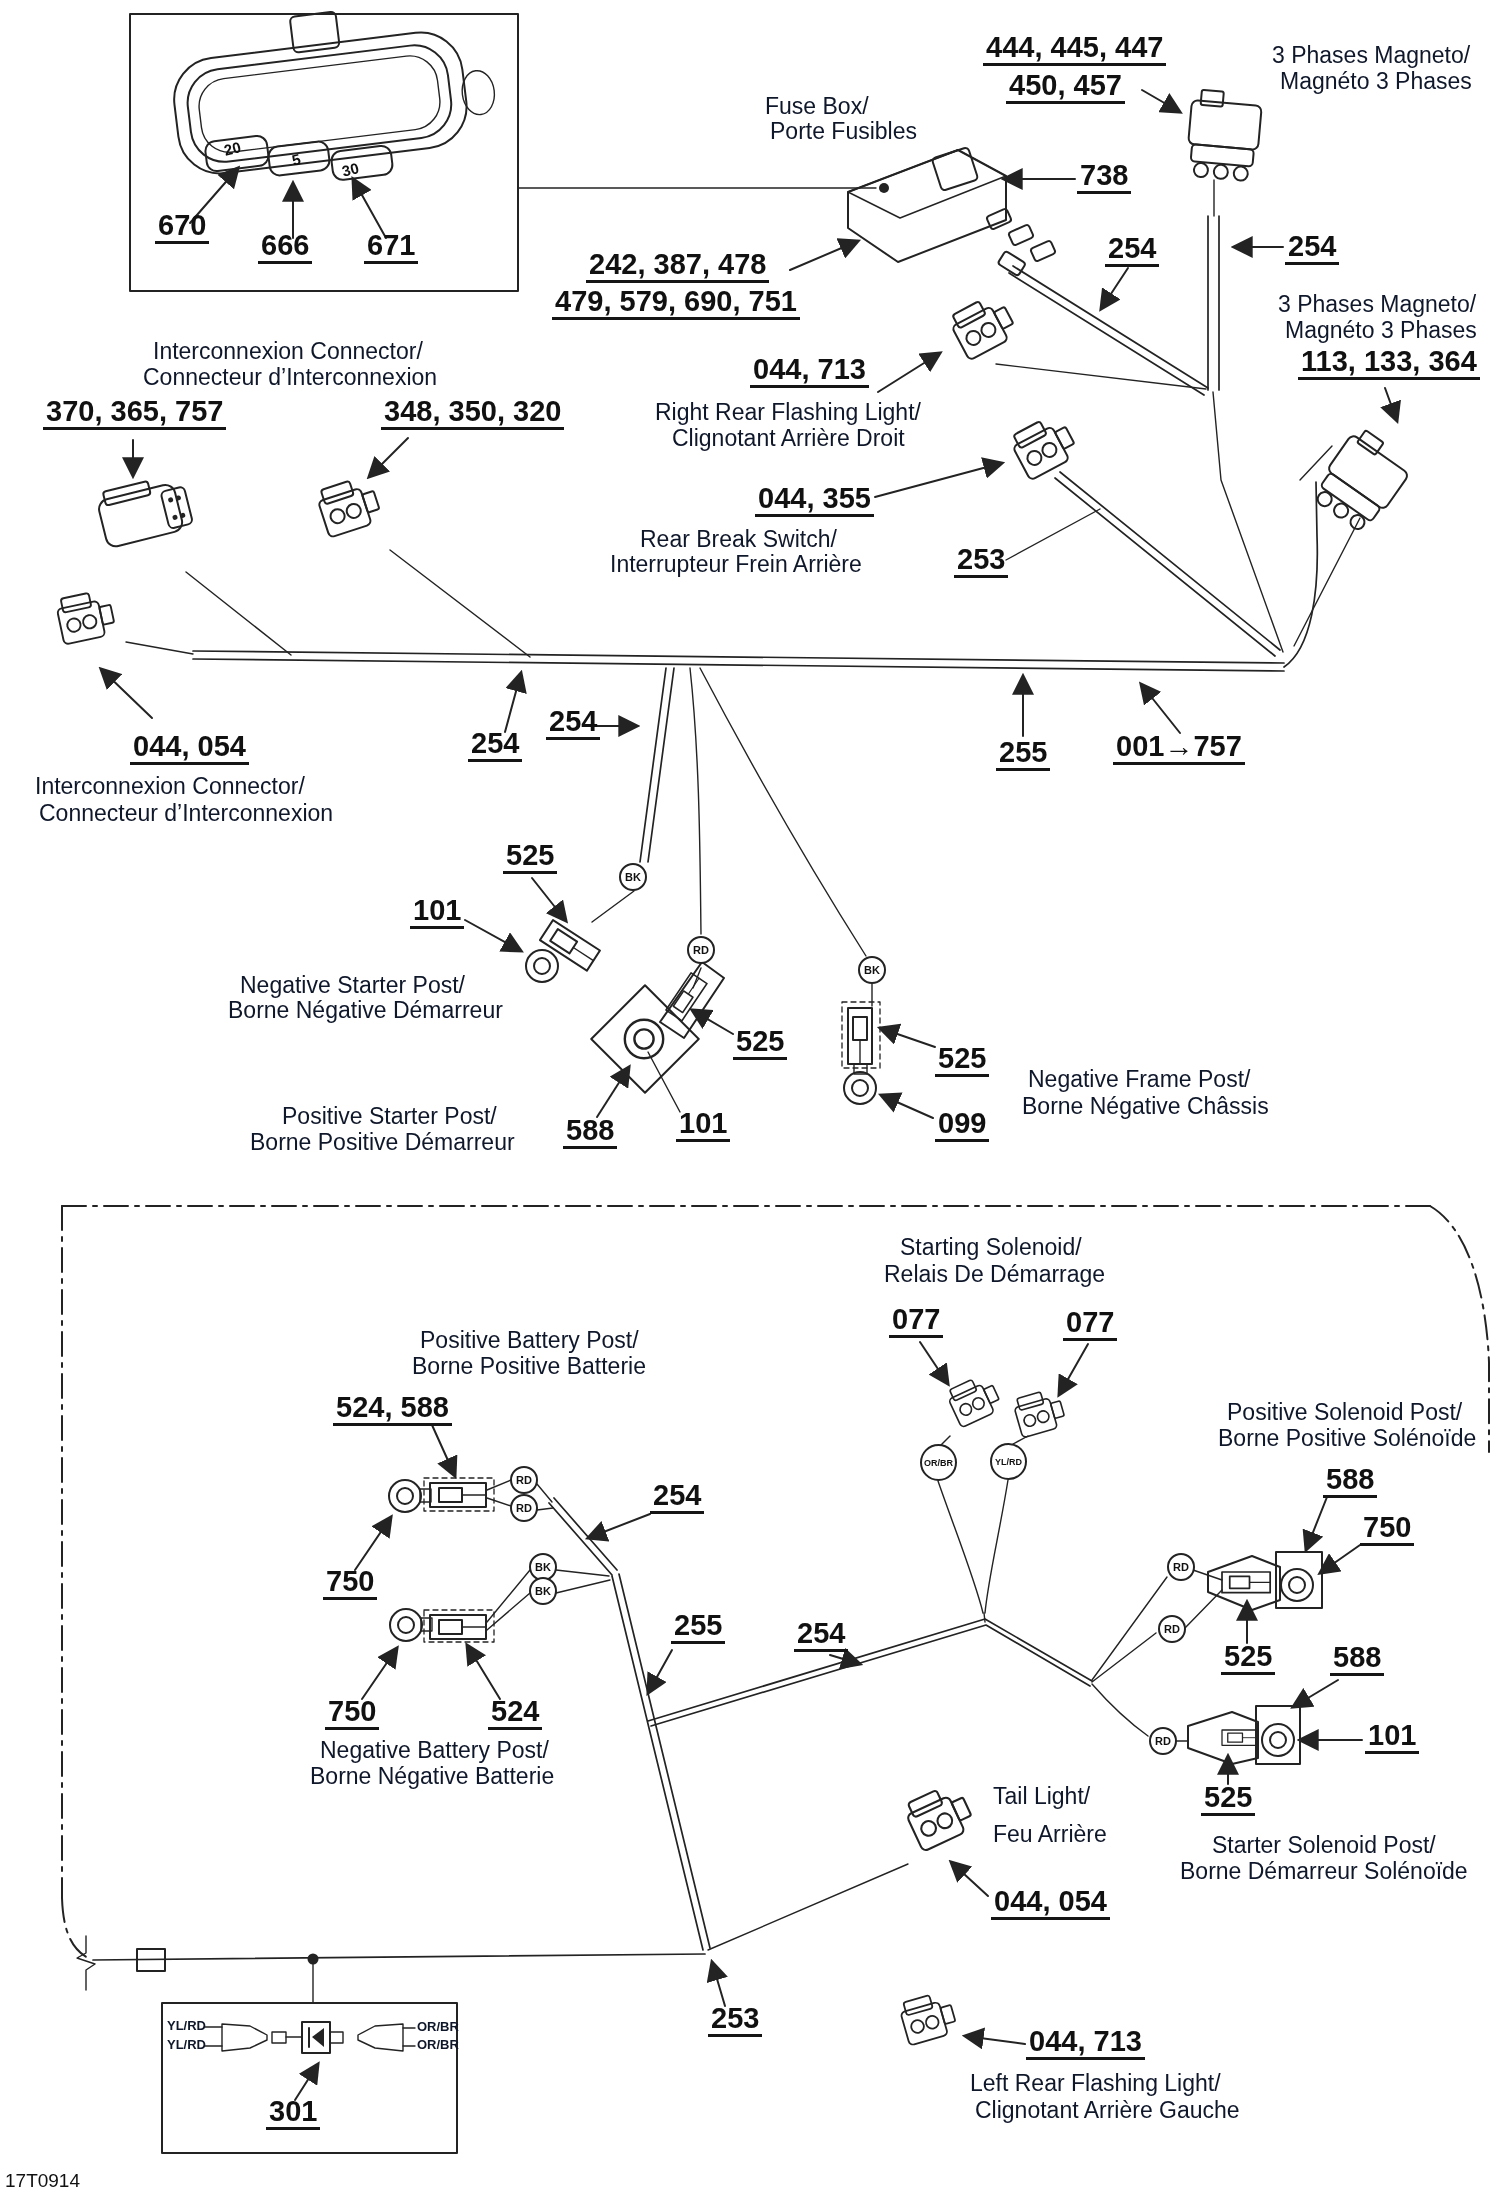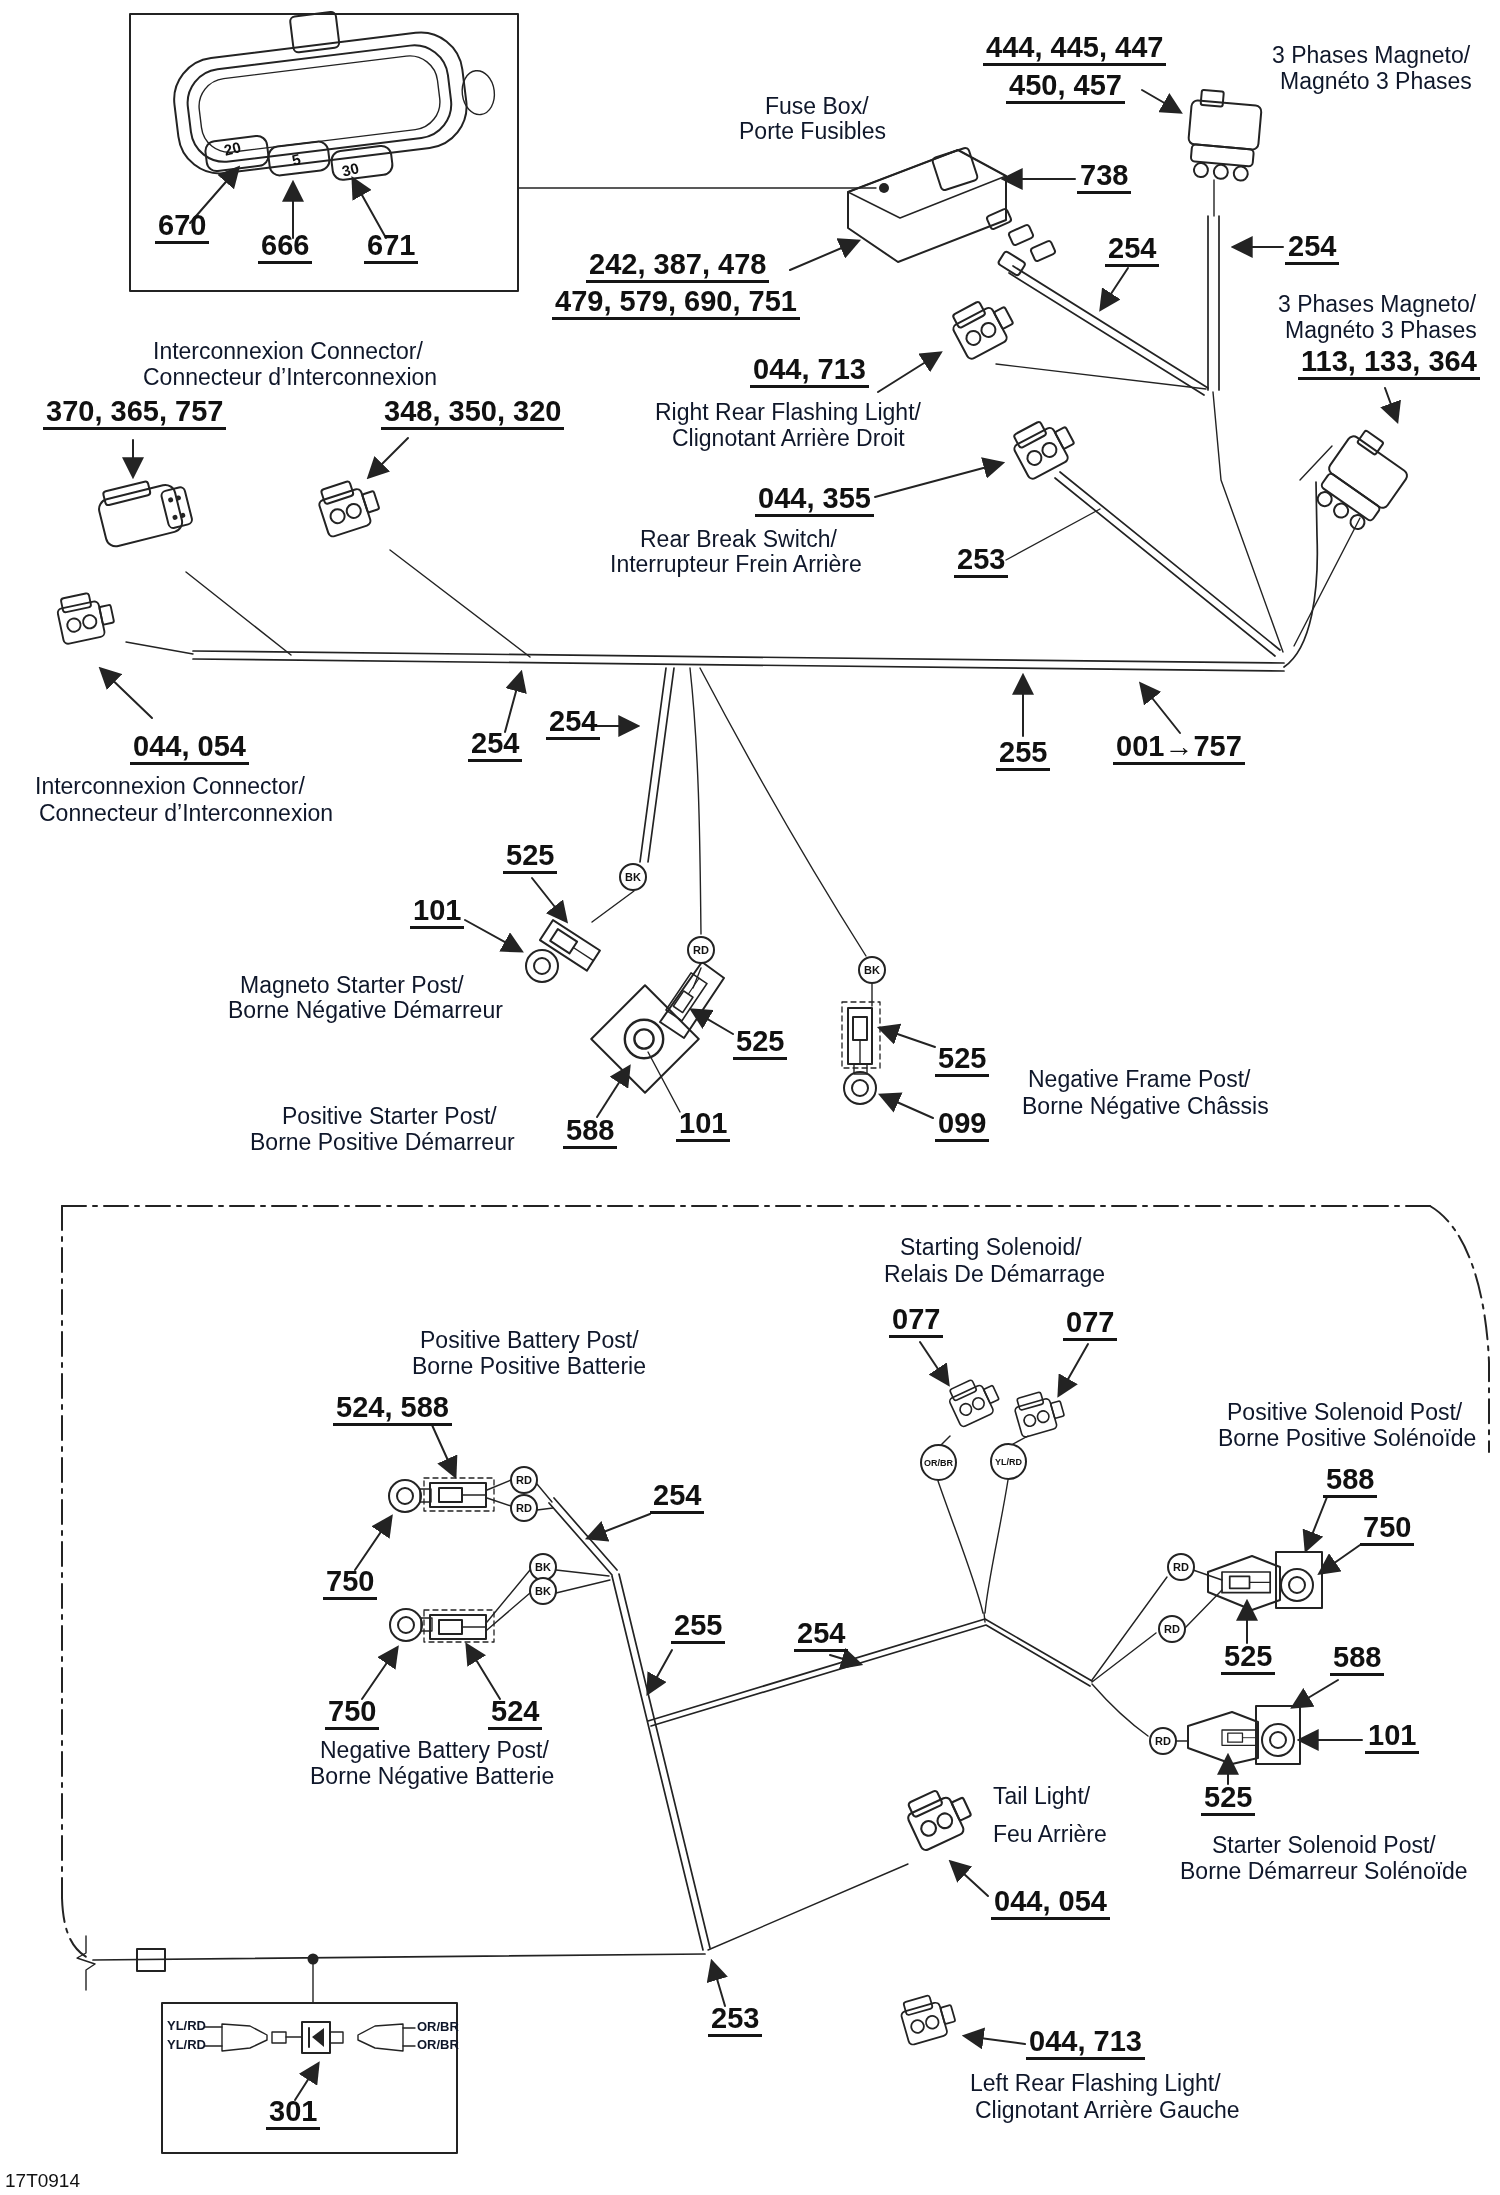--- a/index.html
+++ b/index.html
@@ -270,21 +270,21 @@
   </svg>
 
   <div class="fuse-num" style="left:224px;top:140px;">20</div>
   <div class="fuse-num" style="left:292px;top:151px;">5</div>
   <div class="fuse-num" style="left:342px;top:161px;">30</div>
   <div class="ref" style="left:155px;top:210px;">670</div>
   <div class="ref" style="left:258px;top:230px;">666</div>
   <div class="ref" style="left:364px;top:230px;">671</div>
 
   <div class="lbl" style="left:765px;top:93px;">Fuse Box/</div>
-  <div class="lbl" style="left:739px;top:118px;text-align:right;">Porte Fusibles</div>
+  <div class="lbl" style="left:770px;top:118px;text-align:right;">Porte Fusibles</div>
   <div class="ref" style="left:1077px;top:160px;">738</div>
   <div class="ref" style="left:586px;top:249px;">242, 387, 478</div>
   <div class="ref" style="left:552px;top:286px;">479, 579, 690, 751</div>
 
   <div class="ref" style="left:983px;top:32px;">444, 445, 447</div>
   <div class="ref" style="left:1006px;top:70px;">450, 457</div>
   <div class="lbl" style="left:1272px;top:42px;">3 Phases Magneto/</div>
   <div class="lbl" style="left:1280px;top:68px;">Magnéto 3 Phases</div>
   <div class="ref" style="left:1105px;top:233px;">254</div>
   <div class="ref" style="left:1285px;top:231px;">254</div>
@@ -311,21 +311,21 @@
   <div class="ref" style="left:546px;top:706px;">254</div>
   <div class="ref" style="left:996px;top:737px;">255</div>
   <div class="ref" style="left:1113px;top:731px;">001→757</div>
 
   <div class="ref" style="left:130px;top:731px;">044, 054</div>
   <div class="lbl" style="left:35px;top:773px;">Interconnexion Connector/</div>
   <div class="lbl" style="left:39px;top:800px;">Connecteur d’Interconnexion</div>
 
   <div class="ref" style="left:503px;top:840px;">525</div>
   <div class="ref" style="left:410px;top:895px;">101</div>
-  <div class="lbl" style="left:240px;top:972px;">Magneto Starter Post/</div>
+  <div class="lbl" style="left:240px;top:972px;">Negative Starter Post/</div>
   <div class="lbl" style="left:228px;top:997px;">Borne Négative Démarreur</div>
   <div class="wc s" style="left:619px;top:863px;">BK</div>
 
   <div class="wc s" style="left:687px;top:936px;">RD</div>
   <div class="ref" style="left:733px;top:1026px;">525</div>
   <div class="ref" style="left:563px;top:1115px;">588</div>
   <div class="ref" style="left:676px;top:1108px;">101</div>
   <div class="lbl" style="left:282px;top:1103px;">Positive Starter Post/</div>
   <div class="lbl" style="left:250px;top:1129px;">Borne Positive Démarreur</div>
 

